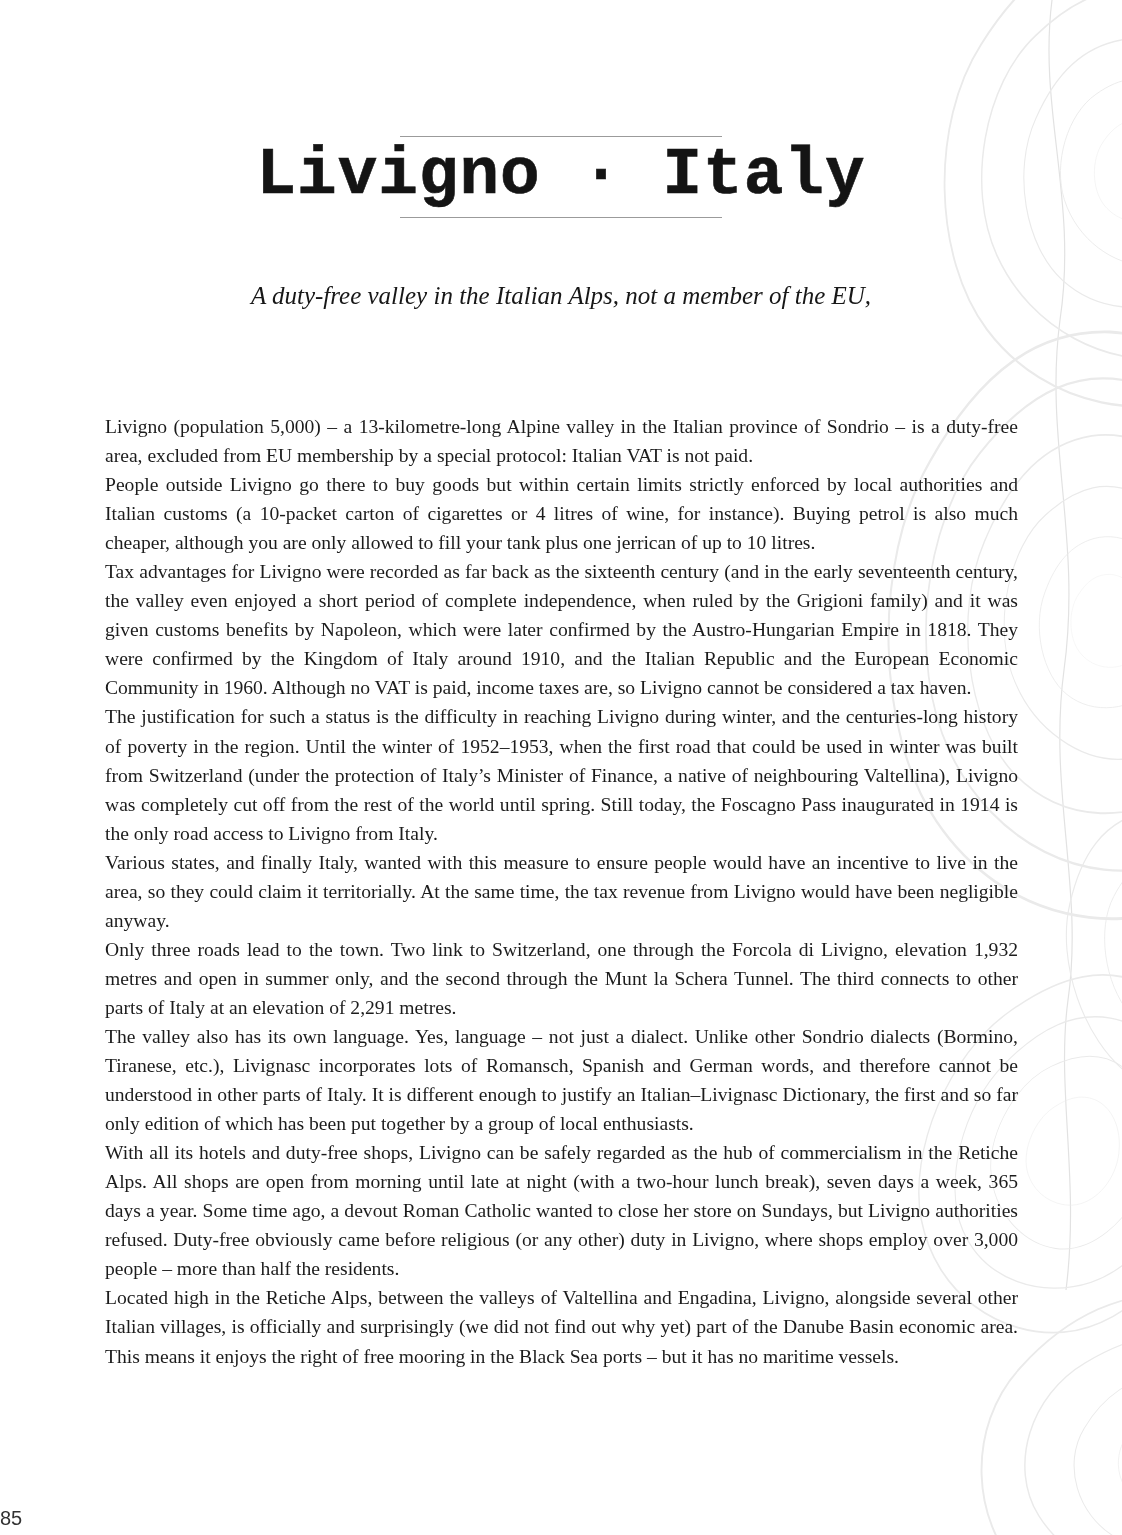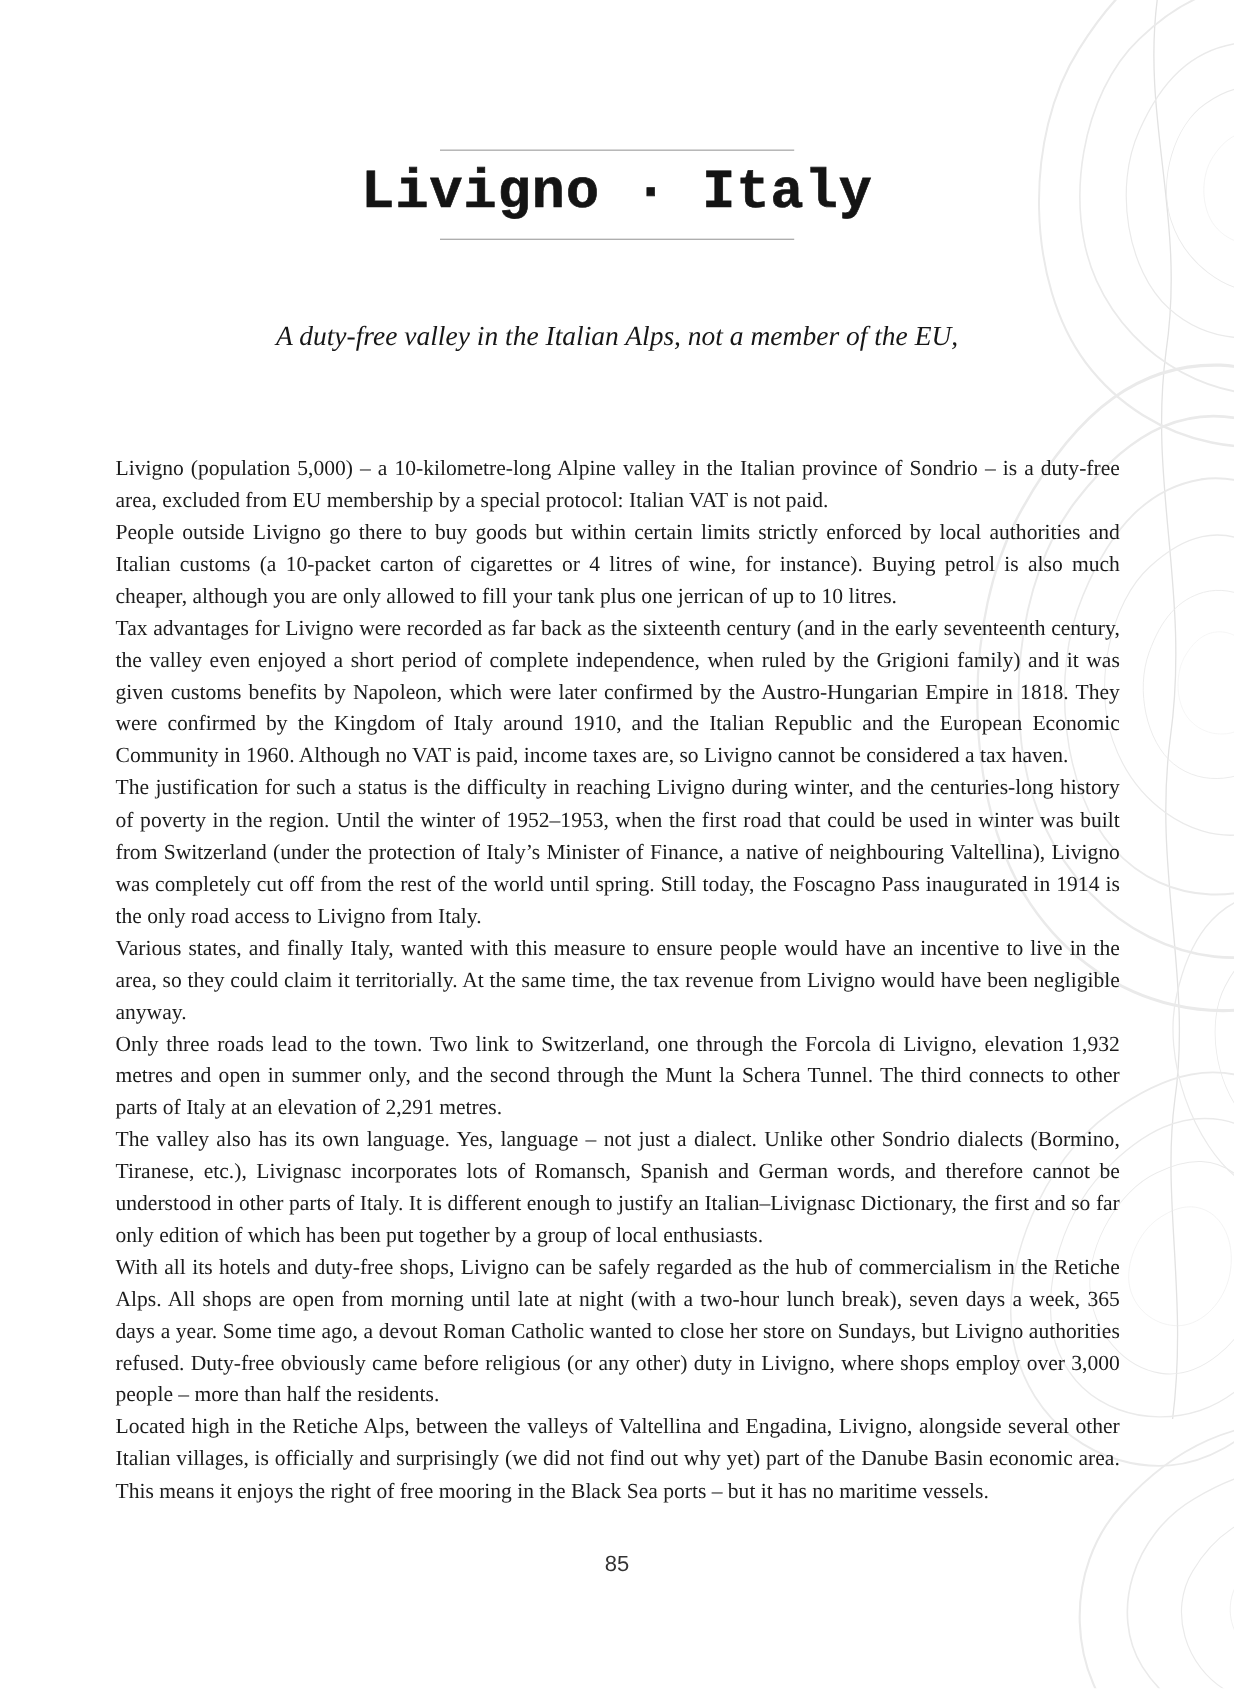--- a/index.html
+++ b/index.html
@@ -31,58 +31,57 @@
   .rule {
     width: 322px;
     height: 1px;
     background: #9b9b9b;
     margin: 0 auto;
   }
   h1.page-title {
     margin: 8px auto 10px auto;
     font-family: "Liberation Mono", "DejaVu Sans Mono", monospace;
     font-weight: 700;
-    font-size: 50px;
+    font-size: 66px;
     letter-spacing: 1px;
     line-height: 62px;
     color: #141414;
     -webkit-text-stroke: 0.6px #141414;
   }
 
   .subtitle {
     position: absolute;
     top: 274px;
     left: 0;
     width: 100%;
     text-align: center;
     font-style: italic;
     font-size: 25px;
     line-height: 43px;
     color: #171717;
     font-weight: 500;
-    margin-top: 11px;
   }
 
   .article {
     position: absolute;
     top: 412px;
     left: 105px;
     width: 913px;
     font-size: 19.6px;
     line-height: 29.05px;
     text-align: justify;
   }
   .article p { margin: 0; }
 
   .page-number {
     position: absolute;
-    top: 1411px;
+    top: 1507px;
     left: 0;
     width: 100%;
-    text-align: center;
+    text-align: left;
     font-family: "Liberation Sans", sans-serif;
     font-size: 20px;
     color: #333333;
   }
 </style>
 </head>
 <body>
 
 <div class="page">
 
@@ -133,21 +132,21 @@
       <div class="rule"></div>
       <h1 class="page-title">Livigno · Italy</h1>
       <div class="rule"></div>
     </div>
 
     <div class="subtitle">
       <div>A duty-free valley in the Italian Alps, not a member of the EU,</div>
     </div>
 
     <div class="article">
-      <p>Livigno (population 5,000) – a 10-kilometre-long Alpine valley in the Italian province of Sondrio – is a duty-free area, excluded from EU membership by a special protocol: Italian VAT is not paid.</p>
+      <p>Livigno (population 5,000) – a 13-kilometre-long Alpine valley in the Italian province of Sondrio – is a duty-free area, excluded from EU membership by a special protocol: Italian VAT is not paid.</p>
       <p>People outside Livigno go there to buy goods but within certain limits strictly enforced by local authorities and Italian customs (a 10-packet carton of cigarettes or 4 litres of wine, for instance). Buying petrol is also much cheaper, although you are only allowed to fill your tank plus one jerrican of up to 10 litres.</p>
       <p>Tax advantages for Livigno were recorded as far back as the sixteenth century (and in the early seventeenth century, the valley even enjoyed a short period of complete independence, when ruled by the Grigioni family) and it was given customs benefits by Napoleon, which were later confirmed by the Austro-Hungarian Empire in 1818. They were confirmed by the Kingdom of Italy around 1910, and the Italian Republic and the European Economic Community in 1960. Although no VAT is paid, income taxes are, so Livigno cannot be considered a tax haven.</p>
       <p>The justification for such a status is the difficulty in reaching Livigno during winter, and the centuries-long history of poverty in the region. Until the winter of 1952–1953, when the first road that could be used in winter was built from Switzerland (under the protection of Italy’s Minister of Finance, a native of neighbouring Valtellina), Livigno was completely cut off from the rest of the world until spring. Still today, the Foscagno Pass inaugurated in 1914 is the only road access to Livigno from Italy.</p>
       <p>Various states, and finally Italy, wanted with this measure to ensure people would have an incentive to live in the area, so they could claim it territorially. At the same time, the tax revenue from Livigno would have been negligible anyway.</p>
       <p>Only three roads lead to the town. Two link to Switzerland, one through the Forcola di Livigno, elevation 1,932 metres and open in summer only, and the second through the Munt la Schera Tunnel. The third connects to other parts of Italy at an elevation of 2,291 metres.</p>
       <p>The valley also has its own language. Yes, language – not just a dialect. Unlike other Sondrio dialects (Bormino, Tiranese, etc.), Livignasc incorporates lots of Romansch, Spanish and German words, and therefore cannot be understood in other parts of Italy. It is different enough to justify an Italian–Livignasc Dictionary, the first and so far only edition of which has been put together by a group of local enthusiasts.</p>
       <p>With all its hotels and duty-free shops, Livigno can be safely regarded as the hub of commercialism in the Retiche Alps. All shops are open from morning until late at night (with a two-hour lunch break), seven days a week, 365 days a year. Some time ago, a devout Roman Catholic wanted to close her store on Sundays, but Livigno authorities refused. Duty-free obviously came before religious (or any other) duty in Livigno, where shops employ over 3,000 people – more than half the residents.</p>
       <p>Located high in the Retiche Alps, between the valleys of Valtellina and Engadina, Livigno, alongside several other Italian villages, is officially and surprisingly (we did not find out why yet) part of the Danube Basin economic area. This means it enjoys the right of free mooring in the Black Sea ports – but it has no maritime vessels.</p>
     </div>
 

